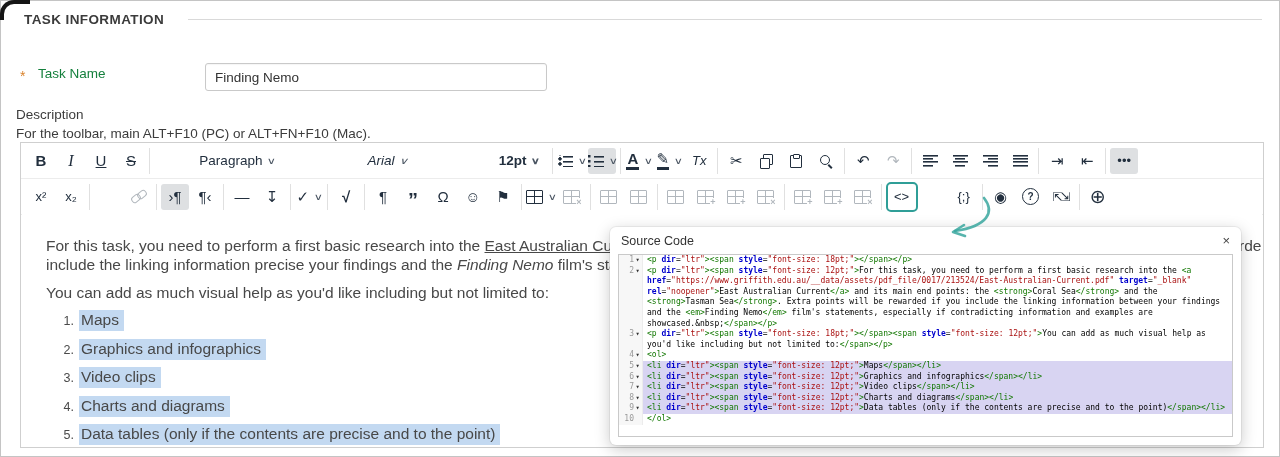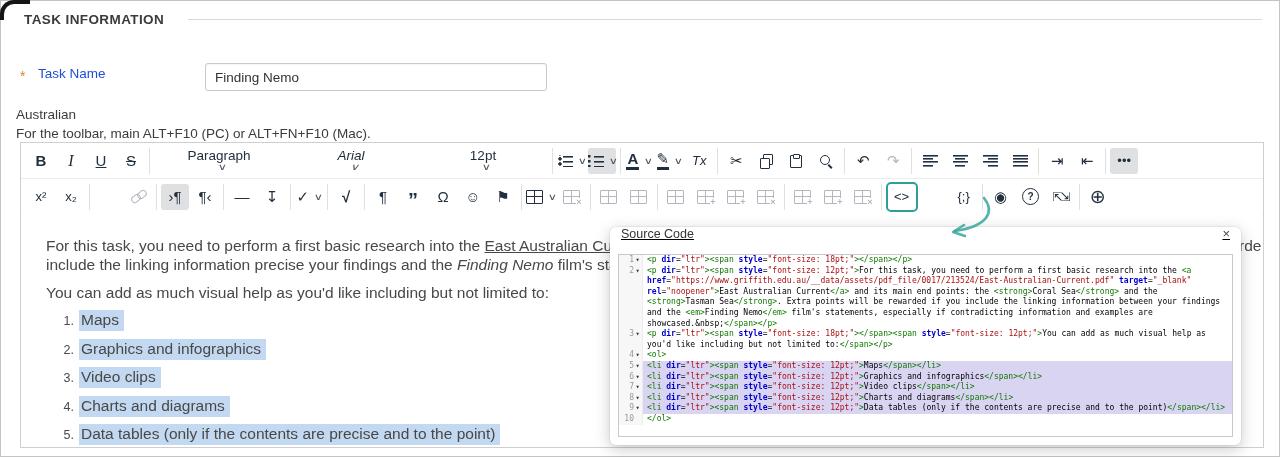--- a/index.html
+++ b/index.html
@@ -7,35 +7,35 @@
   .frame{position:absolute;inset:0;border:1px solid #c4c4c4;pointer-events:none;}
   .corner{position:absolute;left:0;top:0;width:26px;height:16px;border-top:4px solid #151515;border-left:4px solid #151515;border-top-left-radius:14px;}
 
   
   .title-row{position:absolute;left:24px;right:18px;top:12px;display:flex;align-items:center;gap:24px;}
   .section-title{font-size:13.5px;font-weight:bold;color:#3b3b3b;letter-spacing:.4px;white-space:nowrap;}
   .rule{flex:1;height:1px;background:#d9d9d9;}
 
   
   .req{position:absolute;left:20px;top:68px;color:#d9822b;font-size:14px;}
-  .lbl-task{position:absolute;left:38px;top:66px;font-size:13.5px;color:#1d4ed8;}
+  .lbl-task{position:absolute;left:38px;top:66px;font-size:13.5px;color:#15803d;}
   .task-input{position:absolute;left:205px;top:63px;width:322px;height:26px;border:1px solid #c9c9c9;border-radius:3px;padding:0 9px;font-size:13.5px;color:#333;font-family:"Liberation Sans",sans-serif;box-shadow:0 1px 1px rgba(0,0,0,.04) inset;}
   .lbl-desc{position:absolute;left:16px;top:107px;font-size:13.5px;color:#3c3c3c;}
   .hint{position:absolute;left:16px;top:126px;font-size:13.5px;color:#3c3c3c;}
 
   
   .editor{position:absolute;left:20px;top:142px;width:1242px;height:304px;border:1px solid #cfcfcf;background:#fff;}
   .tb-row{display:flex;align-items:center;height:35px;border-bottom:1px solid #ececec;padding-left:2px;}
   .tb-group{display:flex;align-items:center;height:26px;padding:0 3px;border-right:1px solid #e0e0e0;}
   .tb-group:last-child{border-right:none;}
   .tbtn{display:flex;align-items:center;justify-content:center;min-width:28px;height:26px;margin:0 1px;border-radius:3px;color:#222f3e;font-size:15px;cursor:pointer;position:relative;}
   .tbtn.active{background:#dee0e2;}
   .tbtn.disabled{color:#b1b7bd;}
   .tbtn.accent{border:2px solid #2f9e97;border-radius:5px;}
-  .tbtn.select{justify-content:center;padding:0 9px;font-size:13.5px;flex-direction:column;}
+  .tbtn.select{justify-content:flex-end;padding:0 9px;font-size:13.5px;}
   .glyph{line-height:1;}
   .chev{font-size:9px;color:#4a5562;margin-left:6px;transform:scaleX(1.4);}
   .g-bold{font-weight:800;}
   .g-italic{font-style:italic;font-family:"Liberation Serif",serif;font-size:16px;}
   .g-underline{text-decoration:underline;}
   .g-strike{text-decoration:line-through;}
   .g-colorA{font-weight:700;border-bottom:3px solid #222f3e;line-height:1.05;padding:0 1px;}
   .g-pen{font-size:15px;border-bottom:3px solid #222f3e;line-height:1.05;}
   .g-clear{font-size:13px;font-style:italic;}
   .g-small{font-size:13px;}
@@ -78,21 +78,21 @@
   .seg-link{text-decoration:underline;}
   .seg-bold{font-weight:bold;}
   .seg-italic{font-style:italic;}
   .olist{margin:0;padding:0;list-style:none;}
   .olist li{display:flex;align-items:baseline;margin-bottom:7.5px;line-height:18px;}
   .olist .num{width:28px;text-align:right;margin-right:5px;font-size:12.5px;color:#4a4a4a;}
   .olist .hl{background:#c3d9f1;padding:1px 5px 2px 2px;}
 
   
   .dialog{position:absolute;left:610px;top:227px;width:631px;height:218px;background:#fff;border-radius:6px;box-shadow:0 4px 16px rgba(0,0,0,.22),0 0 0 1px rgba(0,0,0,.05);}
-  .dialog-header{height:27px;display:flex;padding:0 11px;text-decoration:underline;}
+  .dialog-header{height:27px;display:flex;align-items:center;padding:0 11px;}
   .dialog-title{font-size:12.5px;color:#333;}
   .dialog-close{margin-left:auto;font-size:13px;color:#444;cursor:pointer;line-height:1;}
   .code-box{position:absolute;left:8px;right:8px;top:27px;bottom:8px;border:1px solid #c9c9c9;overflow:hidden;background:#fff;font-family:"DejaVu Sans Mono",monospace;font-size:8px;line-height:10.6px;}
   .code-line{display:flex;}
   .gutter{flex:0 0 22px;display:flex;align-items:flex-start;justify-content:flex-end;background:#f7f7f7;border-right:1px solid #ececec;color:#999;padding-right:1px;}
   .gutter .num{min-width:10px;text-align:right;}
   .gutter .fold{width:7px;color:#333;font-size:7px;text-align:center;cursor:pointer;}
   .code-text{flex:1;white-space:pre-wrap;word-break:break-word;padding:0 4px;color:#000;}
   .code-line.selected .code-text{background:#d8d4f2;}
   .tok-tag{color:#117700;}
@@ -110,21 +110,21 @@
 
 <div class="title-row" data-name="section-header">
   <span class="section-title" data-name="section-title">TASK INFORMATION</span>
   <span class="rule" data-name="section-divider"></span>
 </div>
 
 <span class="req" data-name="required-marker">*</span>
 <span class="lbl-task" data-name="task-name-label">Task Name</span>
 <input class="task-input" type="text" data-name="task-name-input" value="Finding Nemo" style="">
 
-<span class="lbl-desc" data-name="description-label">Australian</span>
+<span class="lbl-desc" data-name="description-label">Description</span>
 <span class="hint" data-name="toolbar-hint">For the toolbar, main ALT+F10 (PC) or ALT+FN+F10 (Mac).</span>
 
 <div class="editor" data-name="rich-text-editor">
   <div class="tb-row" id="tb-row1" data-name="toolbar-row-1">
       <div class="tb-group" data-name="toolbar-group">
         <div class="tbtn" data-name="bold-button">
           <span data-name="bold-icon" class="glyph g-bold">B</span>
         </div>
         <div class="tbtn" data-name="italic-button">
           <span data-name="italic-icon" class="glyph g-italic">I</span>
@@ -138,21 +138,21 @@
       </div>
       <div class="tb-group" data-name="toolbar-group">
         <div class="tbtn select" data-name="paragraph-format-select" style="width: 112px;">
           <span data-name="paragraph-format-icon" class="glyph">Paragraph</span>
           <span class="chev" data-name="chevron-down-icon">∨</span>
         </div>
         <div class="tbtn select" data-name="font-family-select" style="width: 112px; font-style: italic;">
           <span data-name="font-family-icon" class="glyph">Arial</span>
           <span class="chev" data-name="chevron-down-icon">∨</span>
         </div>
-        <div class="tbtn select" data-name="font-size-select" style="width: 112px;">
+        <div class="tbtn select" data-name="font-size-select" style="width: 112px; font-weight: bold;">
           <span data-name="font-size-icon" class="glyph">12pt</span>
           <span class="chev" data-name="chevron-down-icon">∨</span>
         </div>
       </div>
       <div class="tb-group" data-name="toolbar-group">
         <div class="tbtn" data-name="bullet-list-button">
           <span data-name="bullet-list-icon" class="shape bars shape-ul"></span>
           <span class="chev" data-name="chevron-down-icon">∨</span>
         </div>
         <div class="tbtn active" data-name="numbered-list-button">

